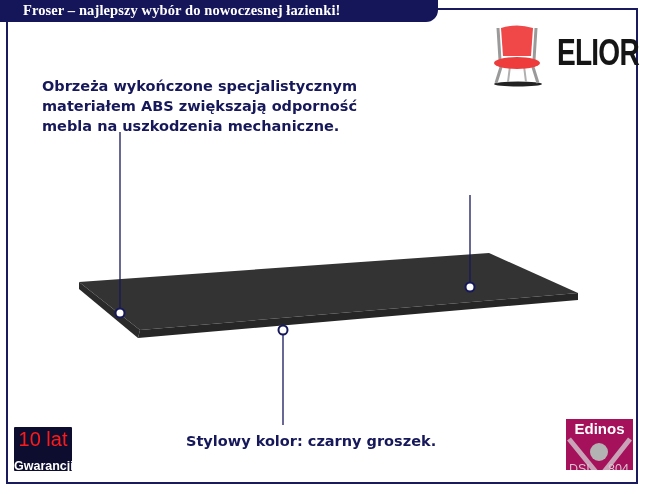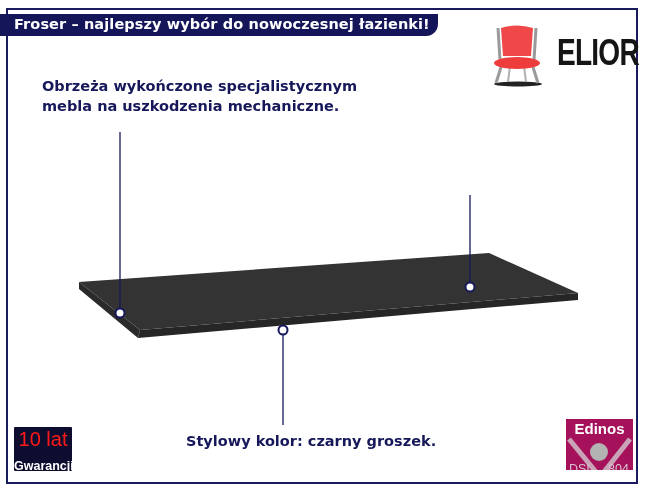--- a/index.html
+++ b/index.html
@@ -8,24 +8,24 @@
       background: #ffffff;
       font-family: "DejaVu Sans", "Liberation Sans", sans-serif;
     }
     .frame {
       position: absolute; left: 6px; top: 8px; width: 632px; height: 476px;
       border-left: 2px solid #1a1a5e; border-right: 2px solid #1a1a5e;
       border-bottom: 2px solid #1a1a5e; border-top: 2px solid #1a1a5e;
       box-sizing: border-box;
     }
     .title-bar {
-      position: absolute; left: 0; top: 14px; height: 22px; width: 438px;
+      position: absolute; left: 0; top: 0; height: 22px; width: 438px;
       background: #15155a; color: #ffffff; font-weight: bold;
-      font-size: 14.5px; line-height: 21px; padding-left: 14px; box-sizing: border-box;
-      border-bottom-right-radius: 12px; white-space: nowrap; letter-spacing: 0.1px;
+      font-size: 14.5px; line-height: 21px; padding-left: 23px; box-sizing: border-box;
+      border-bottom-right-radius: 12px; white-space: nowrap; letter-spacing: 0.1px; font-family: Liberation Serif, serif;
     }
     .callout {
       position: absolute; color: #16185a; font-weight: bold;
       font-size: 14.5px; line-height: 20px; white-space: nowrap;
     }
     .logo { position: absolute; left: 488px; top: 20px; width: 150px; height: 70px; }
     .logo-text {
       position: absolute; left: 557px; top: 32px; font-family: "Liberation Sans", sans-serif;
       font-weight: bold; font-size: 36px; letter-spacing: -1px; color: #151515;
       transform: scaleX(0.78); transform-origin: left top;
@@ -81,20 +81,21 @@
   <line x1="470" y1="195" x2="470" y2="283" stroke="#16185a" stroke-width="1.3"></line>
   <line x1="283" y1="335" x2="283" y2="425" stroke="#16185a" stroke-width="1.3"></line>
 
   <circle cx="120" cy="313" r="4.5" fill="#ffffff" stroke="#16185a" stroke-width="2"></circle>
   <circle cx="470" cy="287" r="4.5" fill="#ffffff" stroke="#16185a" stroke-width="2"></circle>
   <circle cx="283" cy="330" r="4.5" fill="#ffffff" stroke="#16185a" stroke-width="2"></circle>
 </svg>
 
 <div class="callout" style="left:42px; top:76px;">
   <div>Obrzeża wykończone specjalistycznym</div>
+  <div>materiałem ABS zwiększają odporność</div>
   <div>mebla na uszkodzenia mechaniczne.</div>
 </div>
 
 <div class="callout" style="left:350px; top:159px;">
 </div>
 
 <div class="callout" style="left:186px; top:431px;">
   <div>Stylowy kolor: czarny groszek.</div>
 </div>
 

